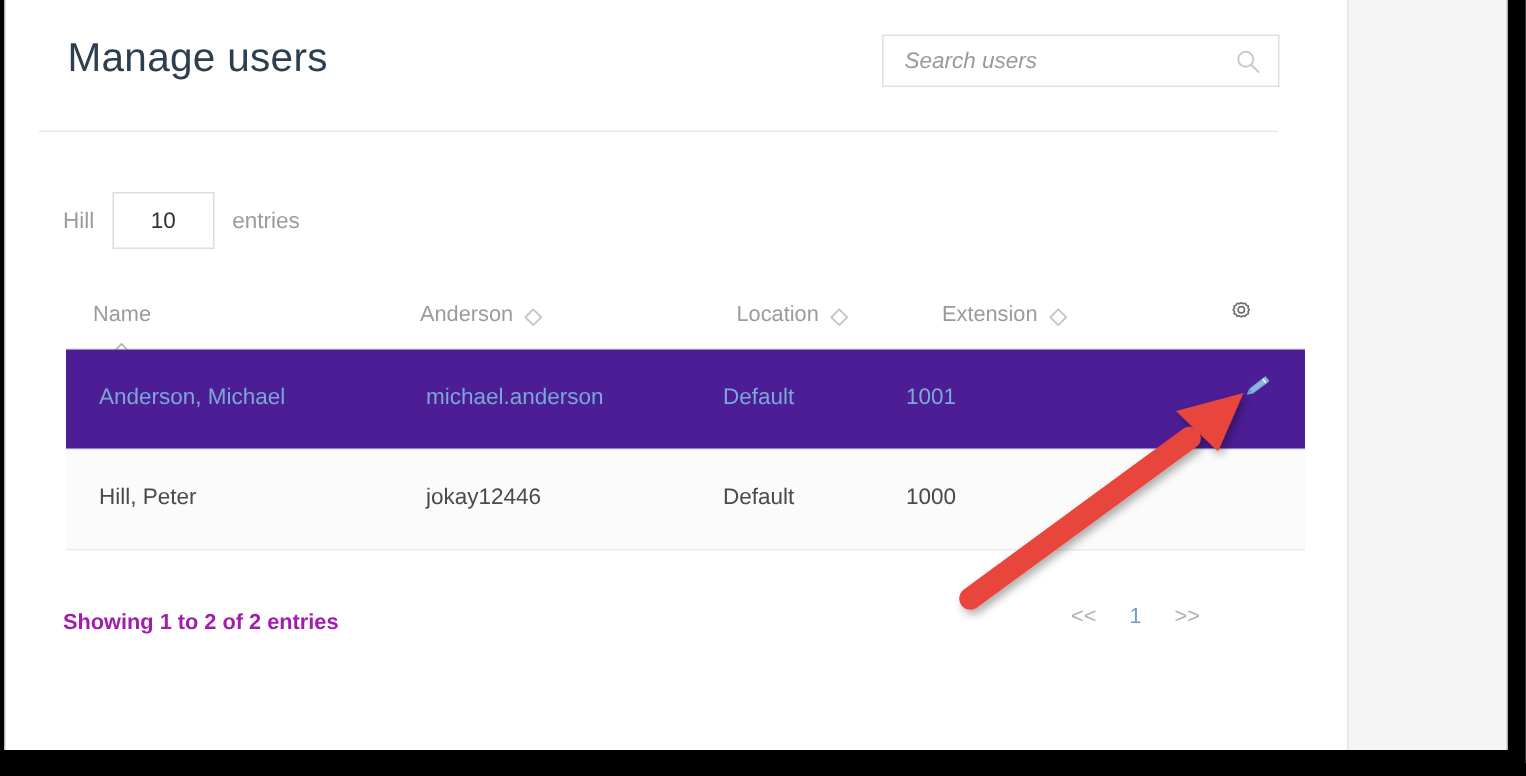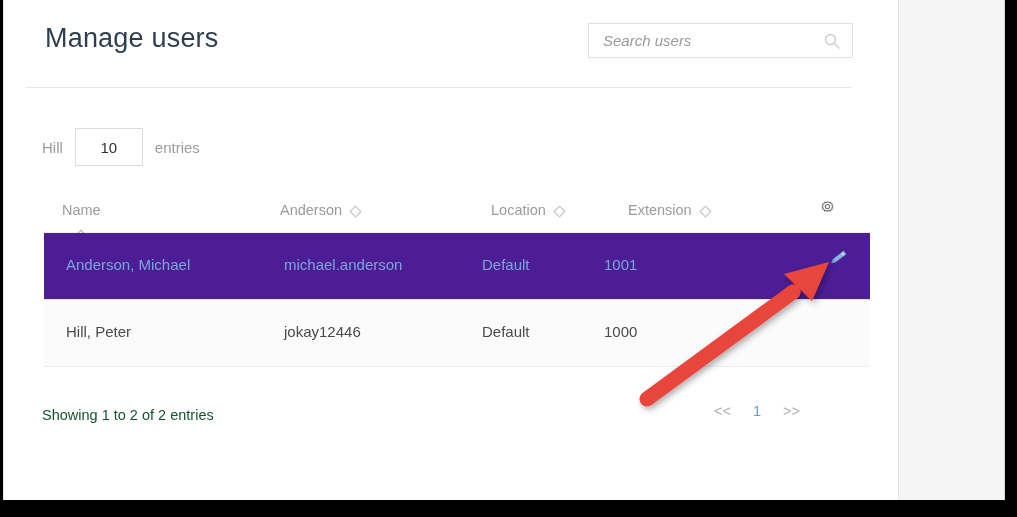--- a/index.html
+++ b/index.html
@@ -221,22 +221,22 @@
   .td-action    { left: 784px; top: 15px; }
 
   .pencil-icon { display: inline-block; width: 20px; height: 20px; cursor: pointer; }
 
   
   #footer-info {
     position: absolute;
     left: 38px;
     top: 407px;
     font-size: 14.5px;
-    color: #14532d;
-    font-weight: 400;
+    color: #a21caf;
+    font-weight: 700;
   }
   #pagination {
     position: absolute;
     left: 710px;
     top: 403px;
     display: flex;
     align-items: center;
     gap: 22px;
     font-size: 14.5px;
   }

